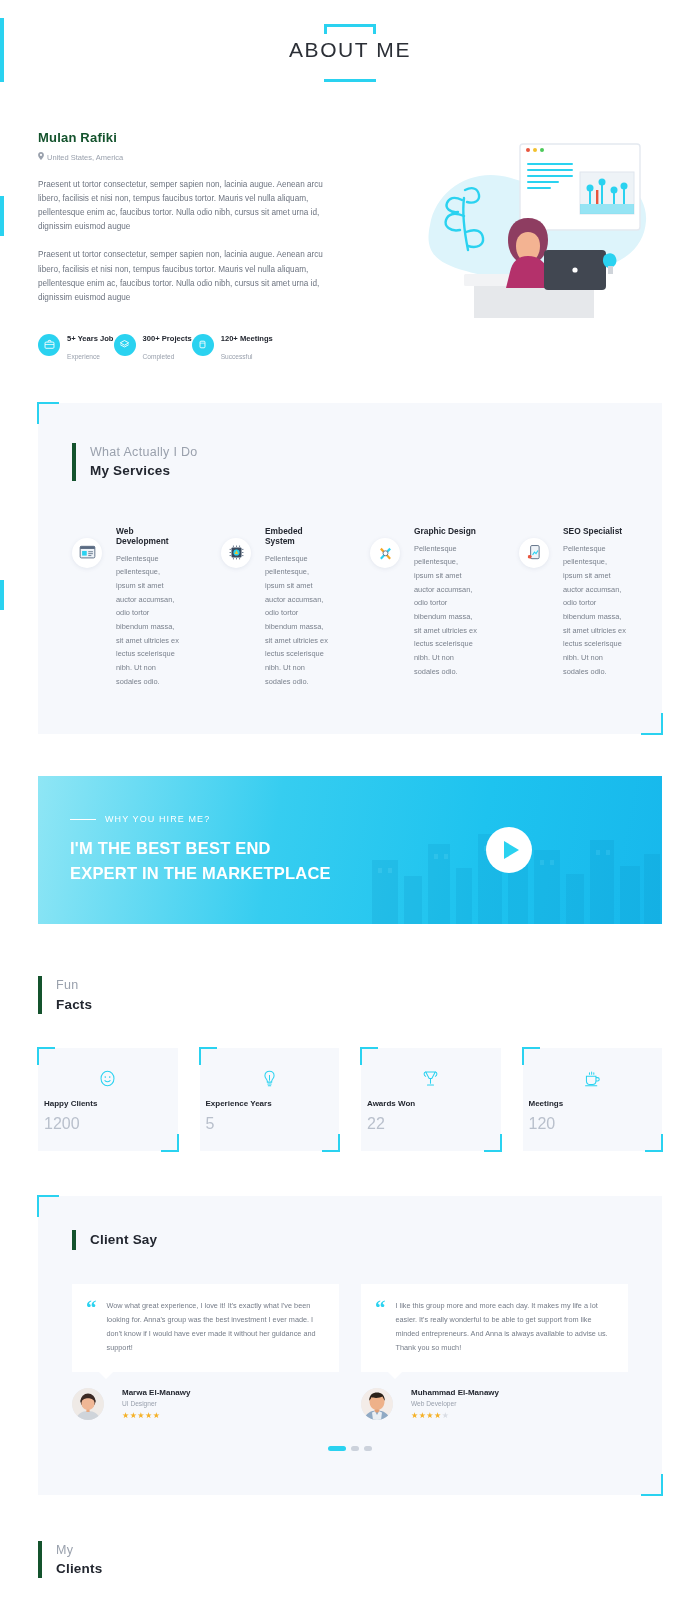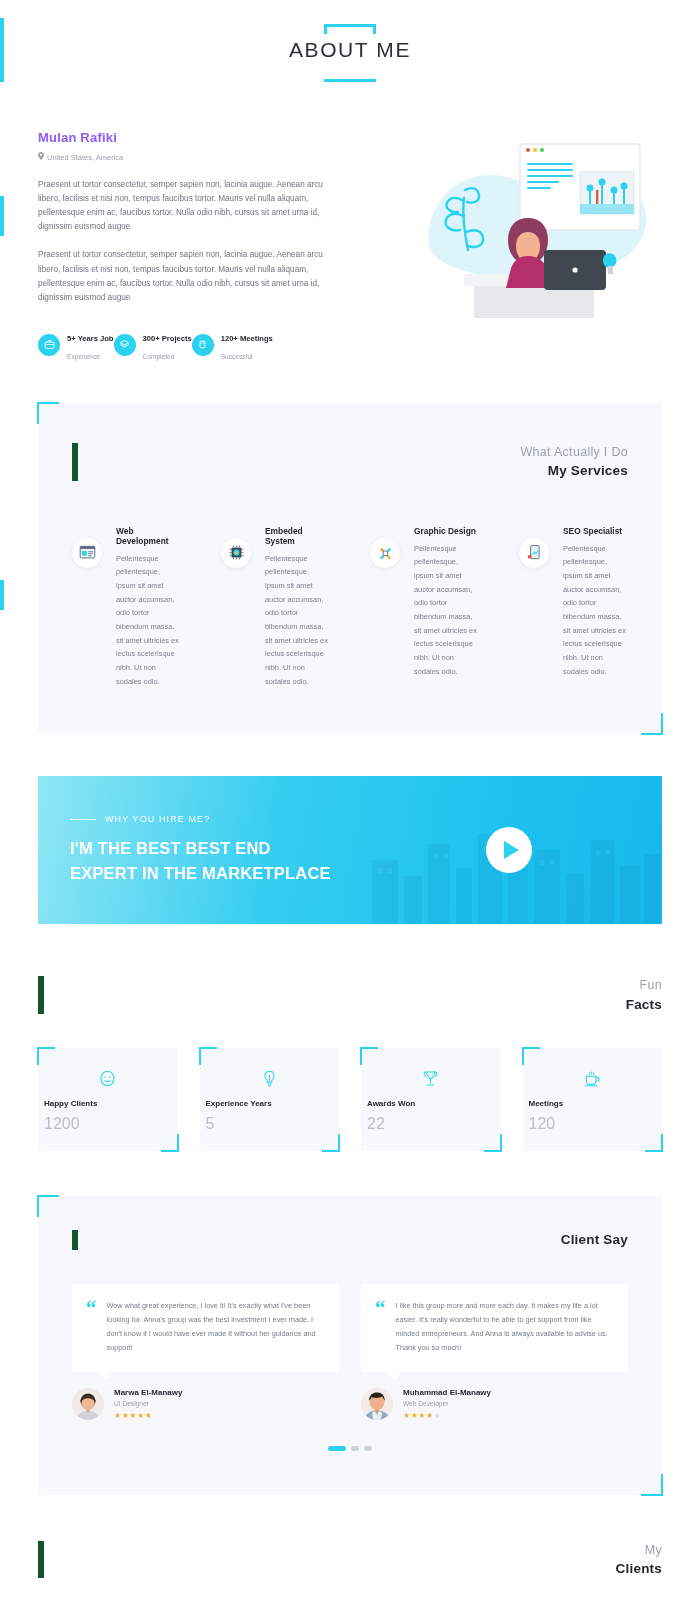--- a/index.html
+++ b/index.html
@@ -25,40 +25,40 @@
   .bracket-top { border-top: 3px solid #2ad2f0; border-left: 3px solid #2ad2f0; border-right: 3px solid #2ad2f0; }
   .bracket-bottom { border-bottom: 3px solid #2ad2f0; margin-top: 8px; width: 52px; }
   .page-title {
     font-size: 21px; letter-spacing: 1.6px; font-weight: 400;
     color: #2b2f36; padding: 4px 0 2px; 
   }
 
   
   .about { display: flex; padding: 48px 38px 0 38px; gap: 16px; }
   .about-left { width: 300px; flex: none; }
-  .about-name { font-size: 13px; font-weight: 700; letter-spacing: .2px; color: #8b5cf6; }
+  .about-name { font-size: 13px; font-weight: 700; letter-spacing: .2px; color: #14532d; }
   .about-loc { font-size: 7.5px; color: #9aa1ad; margin-top: 7px; display: flex; align-items: center; gap: 3px; }
   .about-p { font-size: 8.2px; line-height: 1.72; color: #6d7480; margin-top: 16px; }
   .about-p + .about-p { margin-top: 14px; }
 
   .stats { display: flex; margin-top: 22px; }
   .stat { display: flex; align-items: center; gap: 7px; }
   .stat-ic {
     width: 22px; height: 22px; border-radius: 50%;
     background: #2ad2f0; display: flex; align-items: center; justify-content: center;
     color: #fff; flex: none;
   }
   .stat-t { font-size: 7.6px; font-weight: 700; color: #232730; line-height: 1.35; }
   .stat-s { font-size: 6.6px; color: #9aa1ad; line-height: 1.35; }
 
   .about-right { flex: 1; position: relative; height: 200px; }
   .illus { position: absolute; right: 0; top: 0; width: 250px; height: 195px; }
 
   
-  .sec-head { padding-left: 22px; border-left: 6px solid #14532d; line-height: 1.45; text-align: right; }
+  .sec-head { padding-left: 14px; border-left: 4px solid #14532d; line-height: 1.45; }
   .sec-sub { font-size: 12.5px; color: #9aa1ad; font-weight: 400; letter-spacing: .3px; }
   .sec-title { font-size: 13.5px; color: #232730; font-weight: 700; letter-spacing: .2px; }
 
   
   .services {
     margin: 40px 38px 0 38px; background: #f6f8fc; position: relative;
     padding: 40px 34px 46px 34px;
   }
   .corner { position: absolute; width: 22px; height: 22px; }
   .corner.tl { top: -1px; left: -1px; border-top: 2px solid #2ad2f0; border-left: 2px solid #2ad2f0; }
@@ -107,21 +107,21 @@
     padding: 34px 34px 44px 34px;
   }
   .testi-grid { display: grid; grid-template-columns: 1fr 1fr; gap: 22px; margin-top: 34px; }
   .t-card { background: #fff; padding: 15px 16px 16px 14px; display: flex; gap: 10px; position: relative; }
   .t-card::after {
     content: ""; position: absolute; left: 26px; bottom: -7px;
     border-left: 8px solid transparent; border-right: 8px solid transparent; border-top: 8px solid #fff;
   }
   .t-quote { color: #2ad2f0; font-size: 21px; line-height: .9; font-weight: 700; font-family: "Liberation Serif", serif; flex: none; }
   .t-text { font-size: 7.3px; line-height: 1.95; color: #767d89; }
-  .t-author { display: flex; align-items: center; gap: 10px; margin-top: 16px; }
+  .t-author { display: flex; align-items: center; gap: 18px; margin-top: 16px; }
   .t-av { width: 32px; height: 32px; border-radius: 50%; overflow: hidden; flex: none; background: #e8eaf0; }
   .t-name { font-size: 8px; font-weight: 700; color: #232730; }
   .t-role { font-size: 6.6px; color: #9aa1ad; margin-top: 3px; }
   .t-stars { margin-top: 4px; font-size: 8px; letter-spacing: .5px; color: #f5b127; }
   .t-stars .off { color: #d9dde4; }
   .dots { display: flex; gap: 5px; justify-content: center; margin-top: 26px; align-items: center; }
   .dot { width: 8px; height: 5px; border-radius: 3px; background: #ccd2dc; }
   .dot.on { width: 18px; background: #2ad2f0; }
 
   

